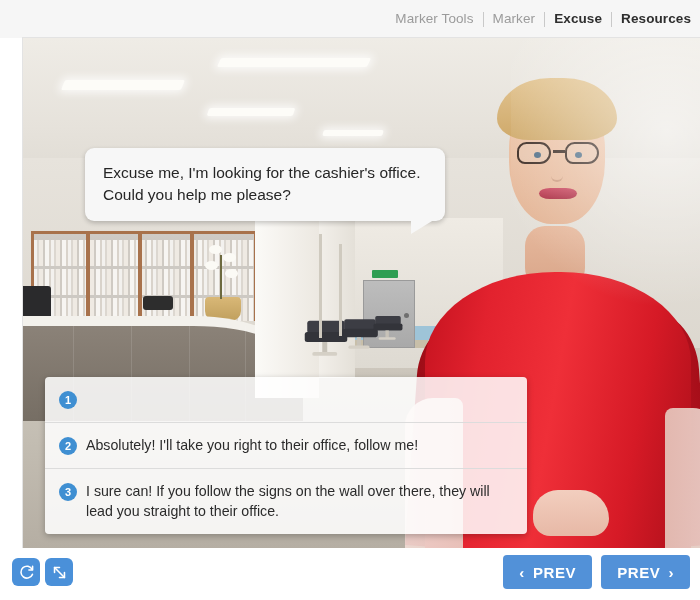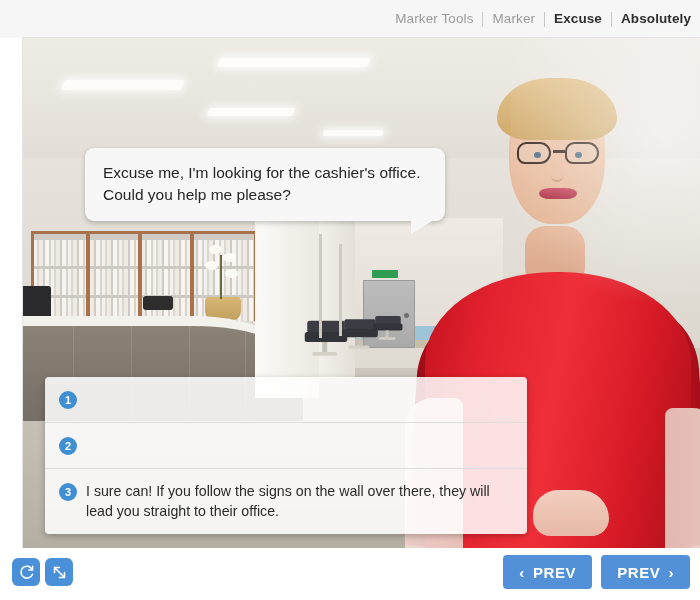--- a/index.html
+++ b/index.html
@@ -368,21 +368,21 @@
 <div id="app">
 
   <div class="topbar">
     <div class="tabs">
       <div class="tab inactive">Marker Tools</div>
       <div class="tabsep"></div>
       <div class="tab inactive">Marker</div>
       <div class="tabsep"></div>
       <div class="tab active">Excuse</div>
       <div class="tabsep"></div>
-      <div class="tab active">Absolutely</div>
+      <div class="tab active">Resources</div>
     </div>
   </div>
 
   <div class="stage">
 
     <div class="scene">
       <div class="sc-ceiling"></div>
       <div class="sc-wallback"></div>
       <div class="sc-floor"></div>
 
@@ -485,20 +485,21 @@
     </div>
 
     <div class="answers">
 
       <div class="answer">
         <div class="badge">1</div>
       </div>
 
       <div class="answer">
         <div class="badge">2</div>
+        <div class="answer-text">Absolutely! I'll take you right to their office, follow me!</div>
       </div>
 
       <div class="answer">
         <div class="badge">3</div>
         <div class="answer-text">I sure can! If you follow the signs on the wall over there, they will lead you straight to their office.</div>
       </div>
 
     </div>
   </div>
 

